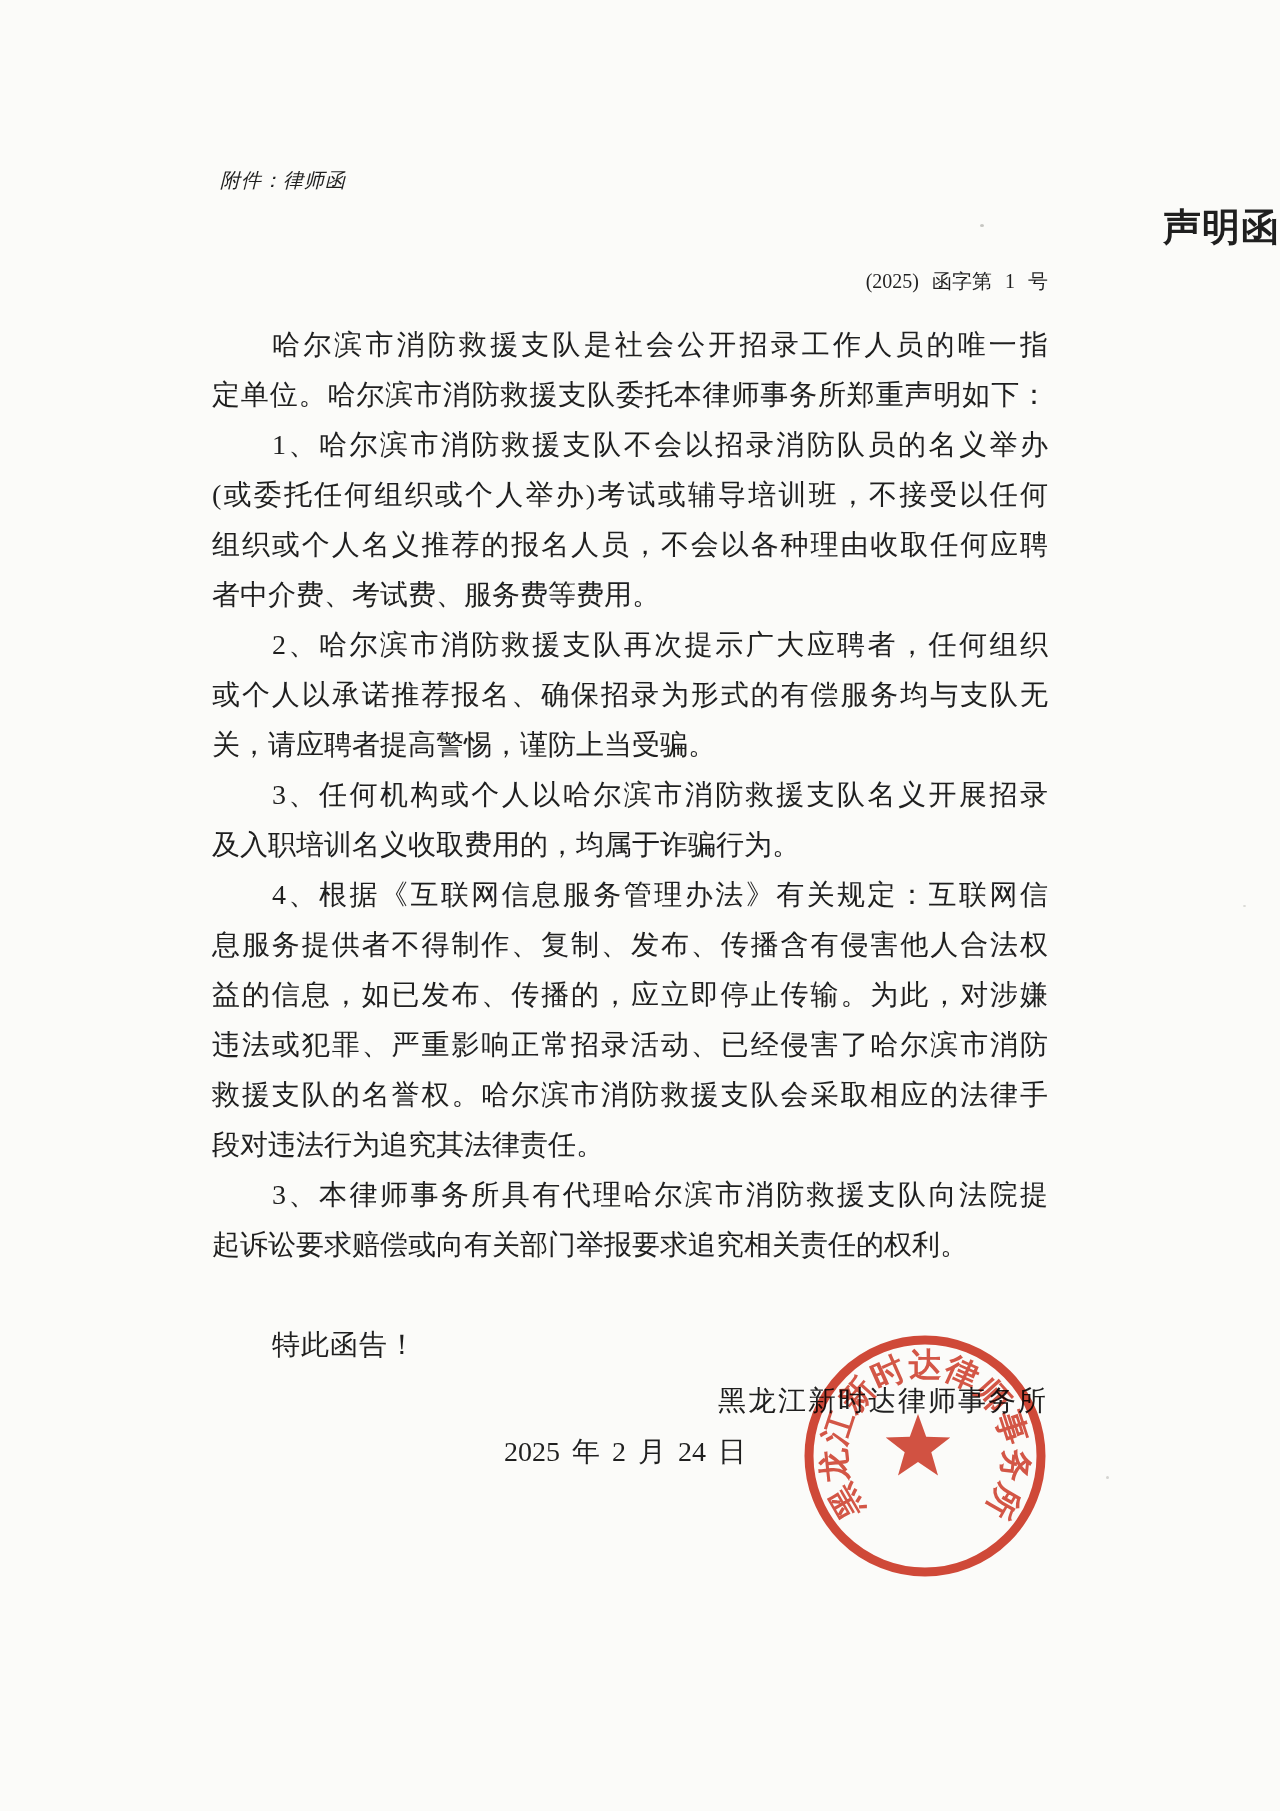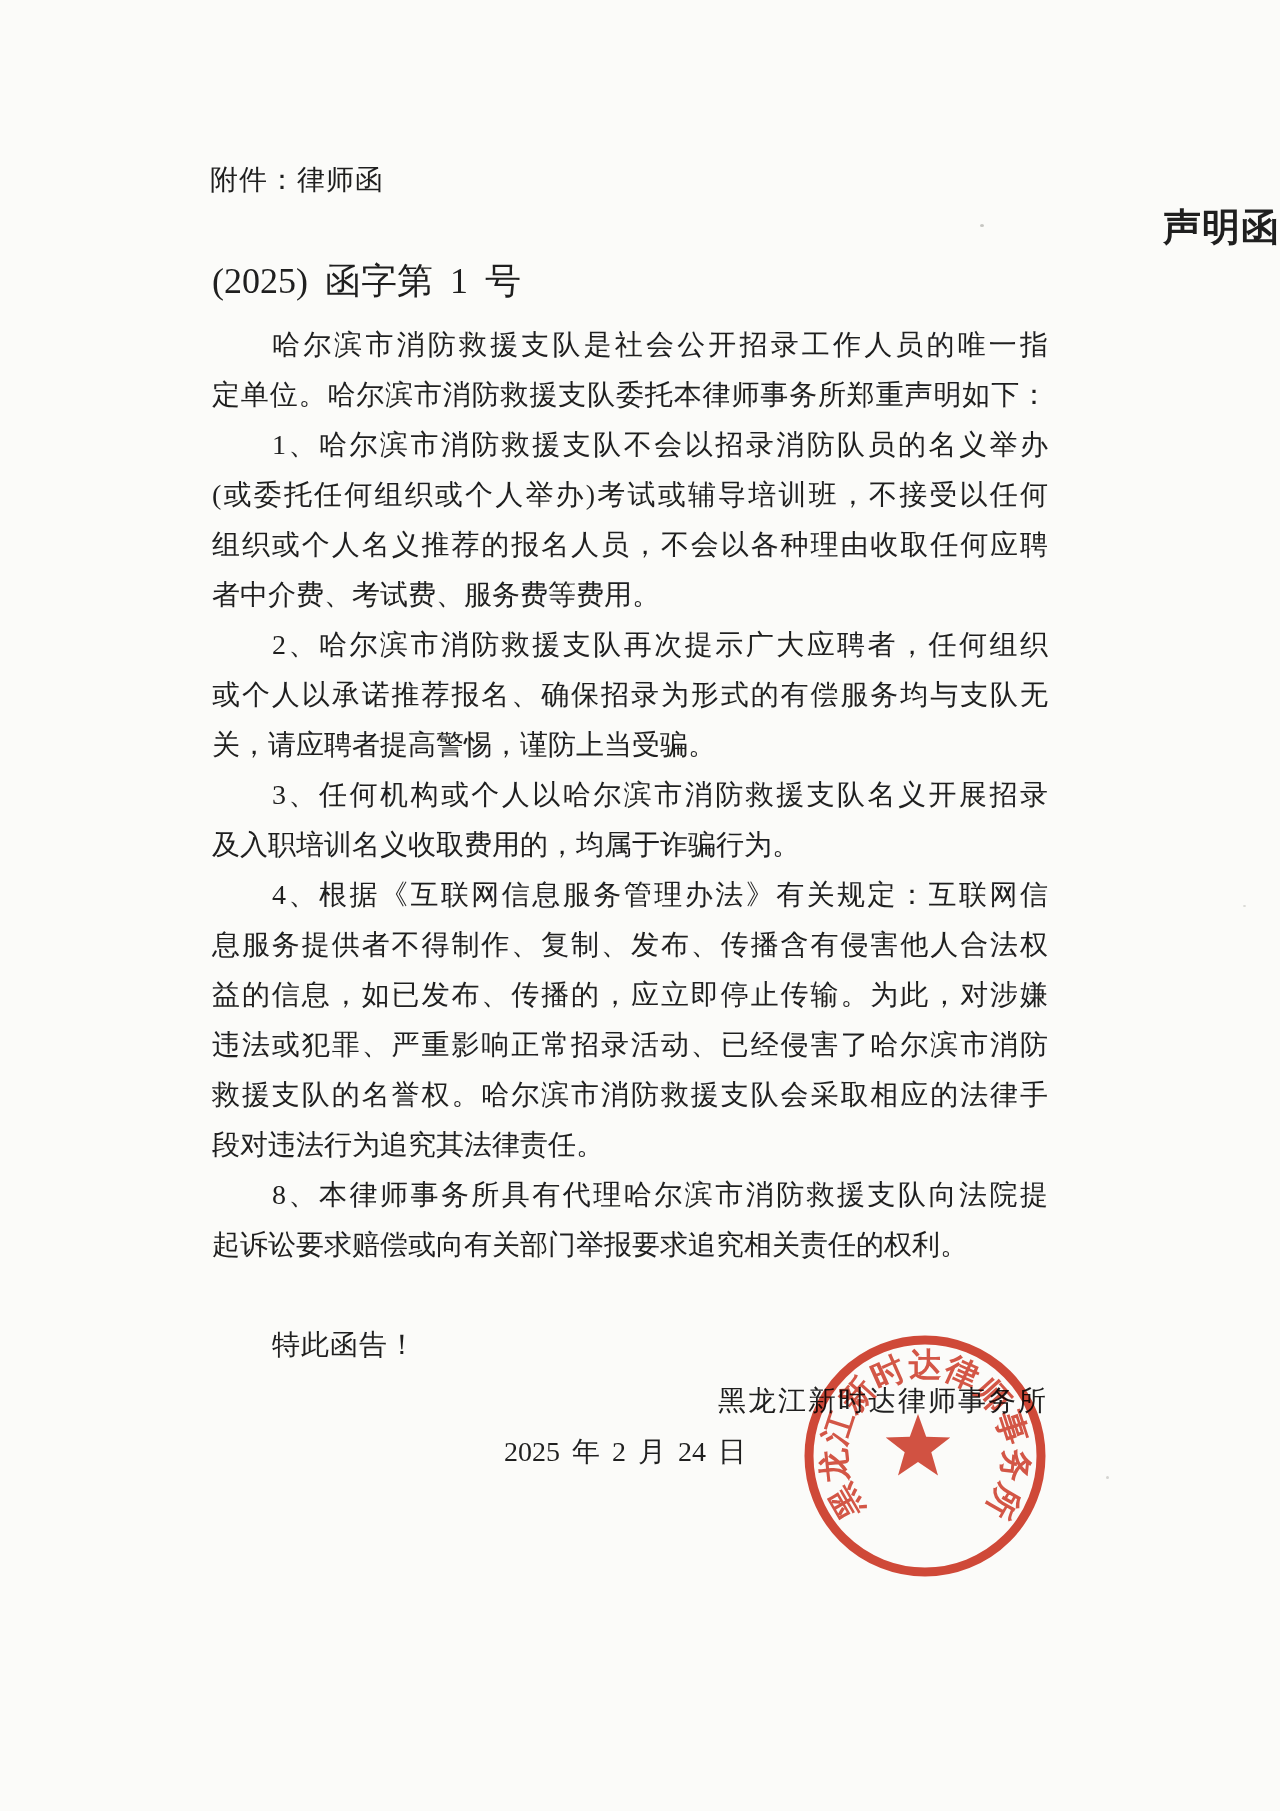--- a/index.html
+++ b/index.html
@@ -7,45 +7,47 @@
     position: relative;
     width: 1280px;
     height: 1811px;
     background: #fbfbf9;
     overflow: hidden;
     font-family: "Liberation Serif", "DejaVu Serif", serif;
     color: #1f1f1f;
   }
   .attachment {
     position: absolute;
-    left: 210px;
+    left: 220px;
     top: 158px;
-    font-size: 28px;
+    font-size: 20px;
     line-height: 44px;
     letter-spacing: 1px;
+    font-style: italic;
   }
   .title {
     position: absolute;
     left: 0;
     top: 202px;
     width: 1280px;
     margin: 0;
     text-align: right;
     text-indent: 50px;
     font-size: 38px;
     line-height: 50px;
     font-weight: bold;
     letter-spacing: 1px;
   }
   .doc-number {
     position: absolute;
     left: 212px;
     top: 258px;
     width: 836px;
-    font-size: 36px;
+    text-align: right;
+    font-size: 20px;
     line-height: 46px;
     word-spacing: 8px;
   }
   .body-block {
     position: absolute;
     left: 212px;
     top: 320px;
     width: 836px;
     font-size: 28px;
   }
@@ -131,21 +133,21 @@
       <div class="line justify">或个人以承诺推荐报名、确保招录为形式的有偿服务均与支队无</div>
       <div class="line">关，请应聘者提高警惕，谨防上当受骗。</div>
       <div class="line indent justify">3、任何机构或个人以哈尔滨市消防救援支队名义开展招录</div>
       <div class="line">及入职培训名义收取费用的，均属于诈骗行为。</div>
       <div class="line indent justify">4、根据《互联网信息服务管理办法》有关规定：互联网信</div>
       <div class="line justify">息服务提供者不得制作、复制、发布、传播含有侵害他人合法权</div>
       <div class="line justify">益的信息，如已发布、传播的，应立即停止传输。为此，对涉嫌</div>
       <div class="line justify">违法或犯罪、严重影响正常招录活动、已经侵害了哈尔滨市消防</div>
       <div class="line justify">救援支队的名誉权。哈尔滨市消防救援支队会采取相应的法律手</div>
       <div class="line">段对违法行为追究其法律责任。</div>
-      <div class="line indent justify">8、本律师事务所具有代理哈尔滨市消防救援支队向法院提</div>
+      <div class="line indent justify">3、本律师事务所具有代理哈尔滨市消防救援支队向法院提</div>
       <div class="line">起诉讼要求赔偿或向有关部门举报要求追究相关责任的权利。</div>
     </div>
 
   <div class="closing">特此函告！</div>
 
   <div class="sign-firm">黑龙江新时达律师事务所</div>
 
   <div class="sign-date">2025 年 2 月 24 日</div>
 
   <svg class="seal" viewBox="-130 -130 260 260" xmlns="http://www.w3.org/2000/svg">

